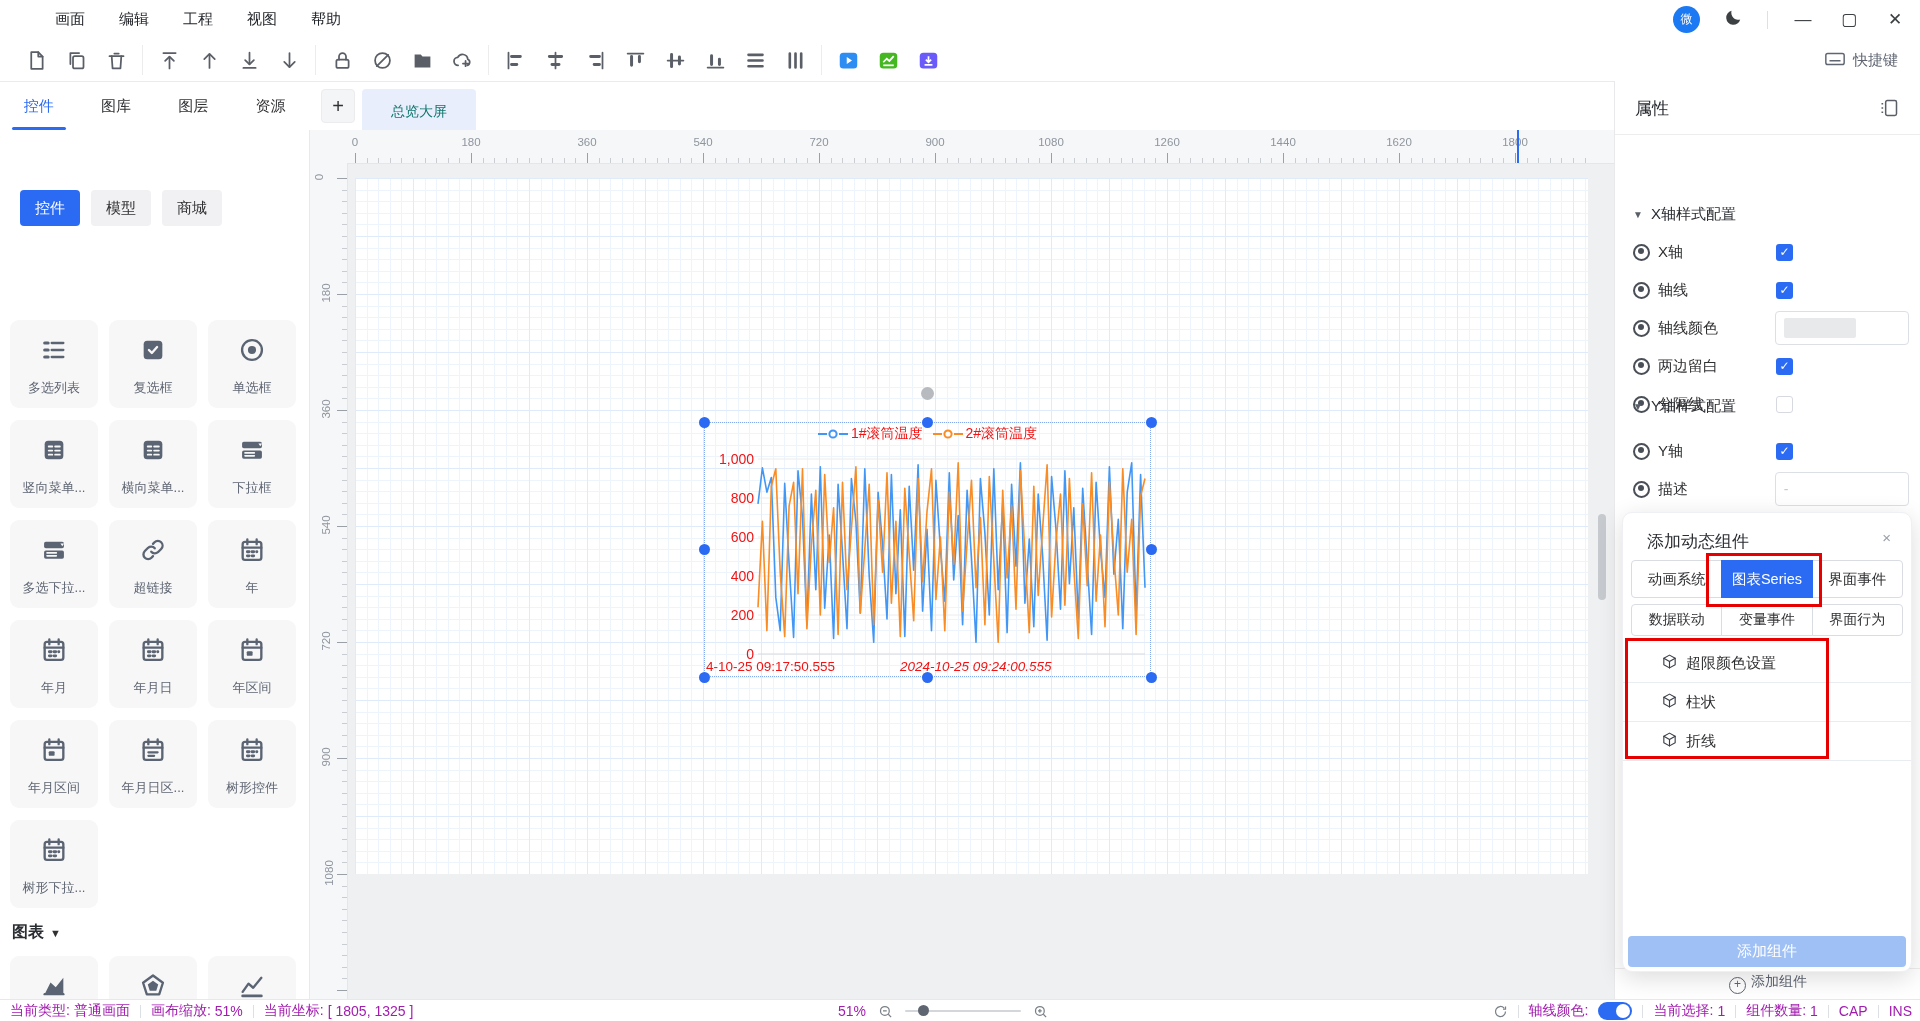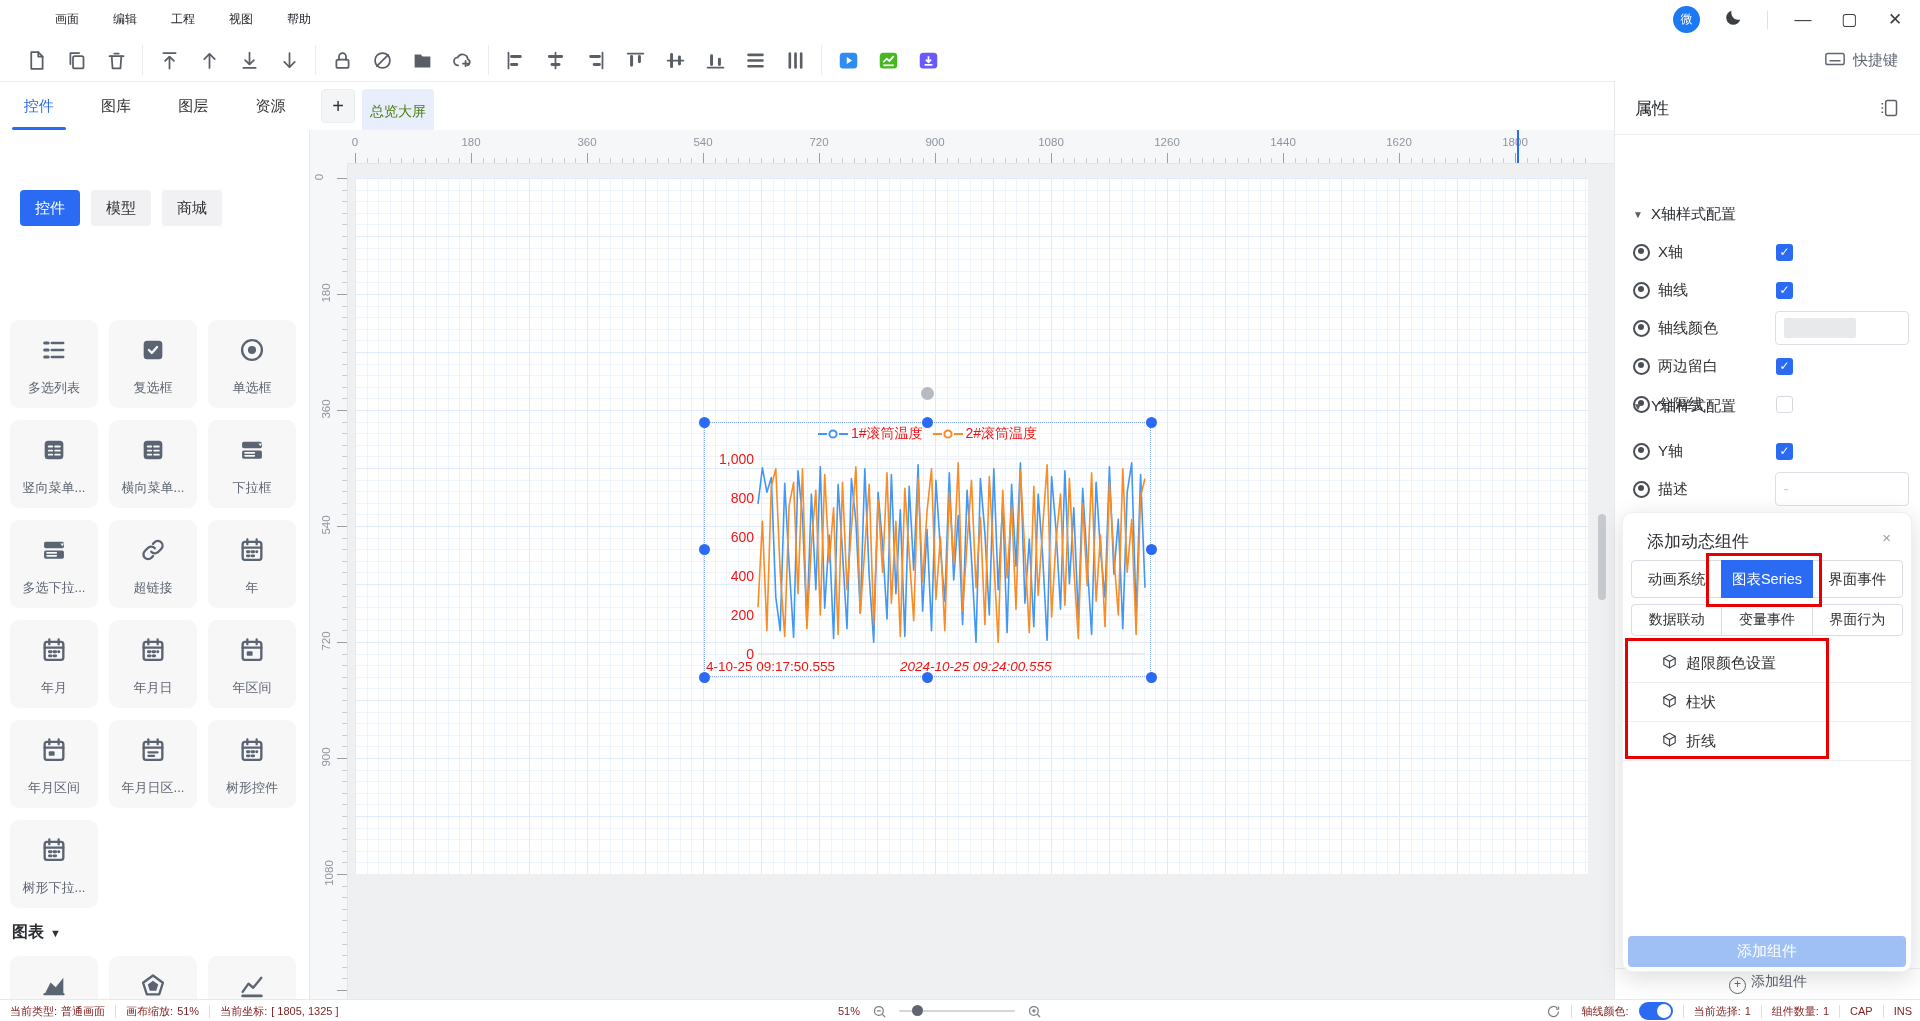--- a/index.html
+++ b/index.html
@@ -2,21 +2,21 @@
 <html><head>
 <meta charset="utf-8">
 <style>
   html,body{margin:0;padding:0;background:#fff;width:1920px;height:1021px;overflow:hidden;
     font-family:"Liberation Sans","DejaVu Sans",sans-serif;-webkit-font-smoothing:antialiased;}
   #app{position:absolute;inset:0;background:#fff;}
 
   
   #titlebar{position:absolute;left:0;top:0;width:1920px;height:39px;background:#fff;}
   #menus{position:absolute;left:55px;top:0;height:39px;display:flex;align-items:center;gap:34px;}
-  .menu-item{font-size:12px;color:#23262b;cursor:default;}
+  .menu-item{font-size:15px;color:#23262b;cursor:default;}
   #title-right{position:absolute;right:14px;top:0;height:39px;display:flex;align-items:center;gap:24px;}
   #avatar{width:27px;height:27px;border-radius:50%;background:#1b79f3;color:#fff;font-size:12px;
     display:flex;align-items:center;justify-content:center;}
   .win-btn{font-size:17px;color:#3c4043;width:22px;text-align:center;}
   .tb-sep-thin{width:1px;height:18px;background:#e0e0e0;}
 
   
   #toolbar{position:absolute;left:0;top:39px;width:1920px;height:42px;background:#fff;border-bottom:1px solid #ebebeb;}
   #toolbar-groups{position:absolute;left:10px;top:0;height:42px;display:flex;align-items:center;}
   .tb-group{display:flex;align-items:center;gap:8px;padding:0 10px;}
@@ -29,21 +29,21 @@
   
   #topstrip{position:absolute;left:0;top:82px;width:1920px;height:48px;background:#fff;border-bottom:1px solid #ebebeb;}
   #side-tabs{position:absolute;left:0;top:0;width:309px;height:48px;display:flex;align-items:center;}
   .side-tab{flex:1;text-align:center;font-size:15px;color:#303133;position:relative;height:48px;line-height:48px;}
   .side-tab.active{color:#2b6bf3;}
   .side-tab.active::after{content:"";position:absolute;left:50%;bottom:0;transform:translateX(-50%);
     width:54px;height:3px;background:#2b6bf3;border-radius:2px;}
   #canvas-tabs{position:absolute;left:321px;top:7px;height:34px;display:flex;gap:7px;}
   #add-tab-btn{width:34px;height:34px;background:#f4f5f6;border:1px solid #ececee;border-radius:4px;
     font-size:20px;color:#303133;display:flex;align-items:center;justify-content:center;box-sizing:border-box;}
-  #screen-tab{height:45px;padding:0 8px;background:#e8eefb;border-radius:4px;font-size:14px;color:#4d7c0f;
+  #screen-tab{height:45px;padding:0 29px;background:#e8eefb;border-radius:4px;font-size:14px;color:#0f766e;
     display:flex;align-items:center;}
 
   
   #left-panel{position:absolute;left:0;top:130px;width:309px;height:869px;background:#fff;border-right:1px solid #e9e9eb;}
   #search-row{position:absolute;left:0;top:7px;width:309px;height:40px;border-bottom:1px solid #eeeeef;
     display:flex;align-items:center;gap:10px;padding-left:14px;box-sizing:border-box;}
   #search-row svg{width:18px;height:18px;color:#9aa0a8;}
   #search-placeholder{color:#c0c4cc;font-size:15px;}
   #filter-row{position:absolute;left:20px;top:60px;display:flex;gap:11px;}
   .filter-pill{height:36px;padding:0 15px;border-radius:4px;background:#f1f1f3;color:#303133;font-size:15px;
@@ -138,21 +138,21 @@
   #dlg-add-btn{position:absolute;left:5px;top:423px;width:278px;height:31px;background:#9fc0f4;border-radius:4px;
     color:#fff;font-size:15px;display:flex;align-items:center;justify-content:center;}
 
   
   .anno{position:absolute;border:3px solid #e60000;z-index:46;pointer-events:none;}
   #anno-tab{left:1706px;top:553px;width:110px;height:48px;}
   #anno-list{left:1625px;top:638px;width:198px;height:115px;}
 
   
   #statusbar{position:absolute;left:0;top:999px;width:1920px;height:22px;background:#fff;border-top:1px solid #e6e8ec;
-    z-index:50;font-size:11px;color:#7f1d1d;}
+    z-index:50;font-size:14px;color:#a21caf;}
   #status-left{position:absolute;left:10px;top:0;height:22px;display:flex;align-items:center;gap:10px;}
   #status-center{position:absolute;left:838px;top:0;height:22px;display:flex;align-items:center;gap:12px;}
   #status-right{position:absolute;right:8px;top:0;height:22px;display:flex;align-items:center;gap:10px;}
   .st-sep{width:1px;height:13px;background:#dcdfe4;}
   .st-item{display:flex;align-items:center;gap:4px;white-space:nowrap;}
   #zoom-track{width:116px;height:2px;background:#d3d6db;border-radius:2px;position:relative;}
   #zoom-handle{position:absolute;left:13px;top:-5px;width:11px;height:11px;border-radius:50%;background:#5f6672;}
   .mag svg{width:15px;height:15px;color:#7a8088;display:block;}
   #rt-toggle{width:34px;height:18px;border-radius:9px;background:#2b6bf3;position:relative;}
   #rt-toggle::after{content:"";position:absolute;right:2px;top:2px;width:14px;height:14px;border-radius:50%;background:#fff;}

